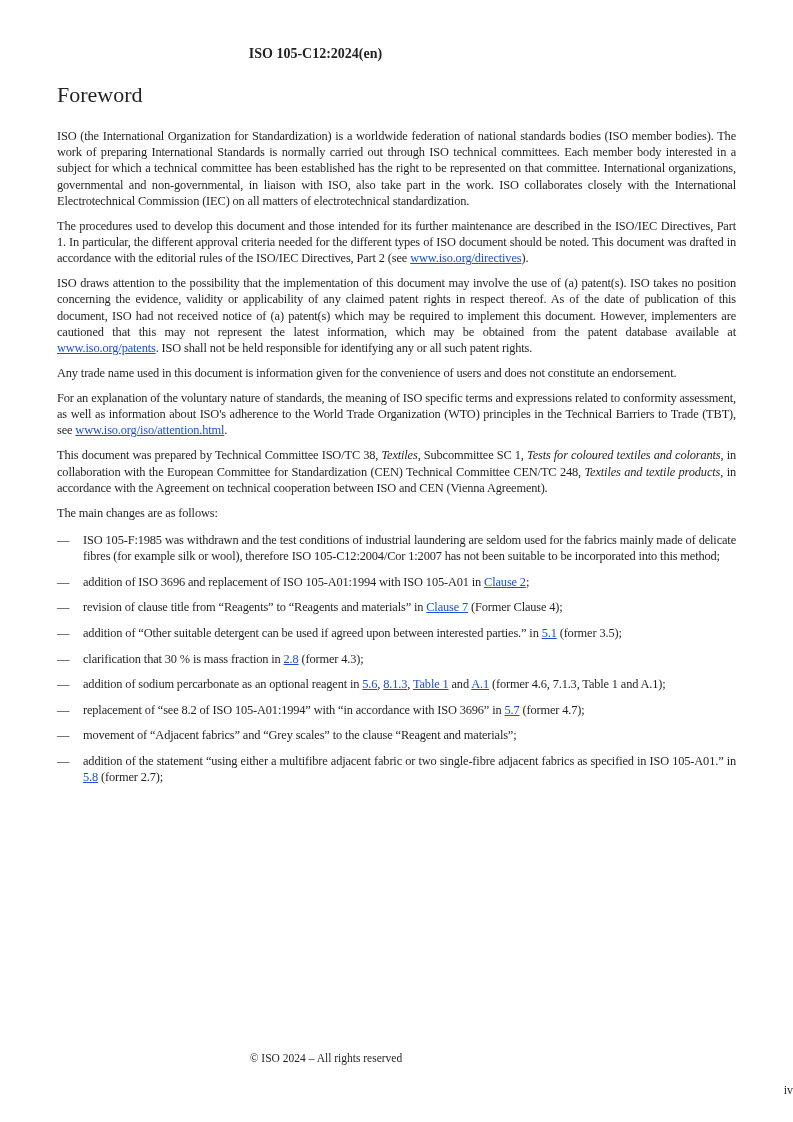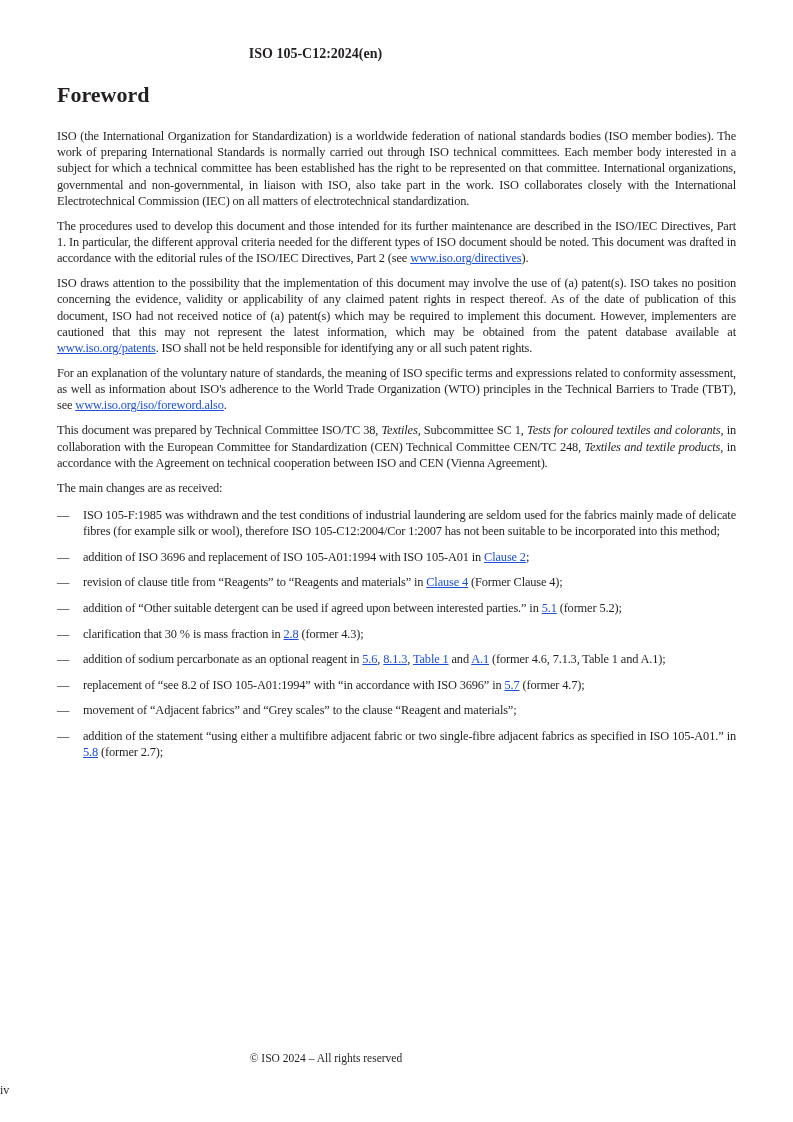--- a/index.html
+++ b/index.html
@@ -1,49 +1,50 @@
 <!DOCTYPE html>
 <html><head>
 <meta charset="utf-8">
 <style>
   html, body { margin: 0; padding: 0; background: #ffffff; }
   body { width: 793px; height: 1122px; position: relative; overflow: hidden;
          font-family: "Liberation Serif", "DejaVu Serif", serif; color: #231f20; }
   .header { position: absolute; top: 46px; left: 0; width: 631px; text-align: center;
             font-weight: bold; font-size: 14px; }
-  .title { position: absolute; top: 82px; left: 57px; font-weight: bold; font-size: 22px; margin: 0; }
+  .title { position: absolute; top: 82px; left: 57px; font-weight: normal; font-size: 22px; margin: 0; }
   .content { position: absolute; top: 128px; left: 57px; width: 679px;
              font-size: 12.4px; line-height: 16.2px; letter-spacing: -0.15px; }
   .content p { margin: 0 0 8.8px 0; text-align: justify; }
   a { color: #1a4fd6; text-decoration: underline; }
   .list { margin: 0; padding: 0; list-style: none; }
   .list li { position: relative; padding-left: 26px; margin-bottom: 9.4px; text-align: justify; }
   .list li .dash { position: absolute; left: 0; top: 0; }
   .footer { position: absolute; top: 1052px; left: 0; width: 652px; text-align: center; font-size: 11.5px; }
-  .pagenum { position: absolute; top: 1083px; left: 0; width: 793px; text-align: left; font-size: 12px; }
+  .pagenum { position: absolute; top: 1083px; left: 0; width: 793px; text-align: right; font-size: 12px; }
 </style>
 </head>
 <body>
 
 <div class="header">ISO 105-C12:2024(en)</div>
 <h1 class="title">Foreword</h1>
 
 <div class="content">
   <p>ISO (the International Organization for Standardization) is a worldwide federation of national standards bodies (ISO member bodies). The work of preparing International Standards is normally carried out through ISO technical committees. Each member body interested in a subject for which a technical committee has been established has the right to be represented on that committee. International organizations, governmental and non-governmental, in liaison with ISO, also take part in the work. ISO collaborates closely with the International Electrotechnical Commission (IEC) on all matters of electrotechnical standardization.</p>
   <p><span>The procedures used to develop this document and those intended for its further maintenance are described in the ISO/IEC Directives, Part 1. In particular, the different approval criteria needed for the different types of ISO document should be noted. This document was drafted in accordance with the editorial rules of the ISO/IEC Directives, Part 2 (see </span><a href="#">www.iso.org/directives</a><span>).</span></p>
   <p><span>ISO draws attention to the possibility that the implementation of this document may involve the use of (a) patent(s). ISO takes no position concerning the evidence, validity or applicability of any claimed patent rights in respect thereof. As of the date of publication of this document, ISO had not received notice of (a) patent(s) which may be required to implement this document. However, implementers are cautioned that this may not represent the latest information, which may be obtained from the patent database available at </span><a href="#">www.iso.org/patents</a><span>. ISO shall not be held responsible for identifying any or all such patent rights.</span></p>
-  <p><span>For an explanation of the voluntary nature of standards, the meaning of ISO specific terms and expressions related to conformity assessment, as well as information about ISO's adherence to the World Trade Organization (WTO) principles in the Technical Barriers to Trade (TBT), see </span><a href="#">www.iso.org/iso/foreword.also</a><span>.</span></p>
+  <p>Any trade name used in this document is information given for the convenience of users and does not constitute an endorsement.</p>
+  <p><span>For an explanation of the voluntary nature of standards, the meaning of ISO specific terms and expressions related to conformity assessment, as well as information about ISO's adherence to the World Trade Organization (WTO) principles in the Technical Barriers to Trade (TBT), see </span><a href="#">www.iso.org/iso/attention.html</a><span>.</span></p>
   <p><span>This document was prepared by Technical Committee ISO/TC 38, </span><em>Textiles</em><span>, Subcommittee SC 1, </span><em>Tests for coloured textiles and colorants,</em><span> in collaboration with the European Committee for Standardization (CEN) Technical Committee CEN/TC 248, </span><em>Textiles and textile products,</em><span> in accordance with the Agreement on technical cooperation between ISO and CEN (Vienna Agreement).</span></p>
-  <p style="margin-bottom:11px;">The main changes are as received:</p>
+  <p style="margin-bottom:11px;">The main changes are as follows:</p>
 
   <ul class="list">
     <li><span class="dash">—</span><span>ISO 105-F:1985 was withdrawn and the test conditions of industrial laundering are seldom used for the fabrics mainly made of delicate fibres (for example silk or wool), therefore ISO 105-C12:2004/Cor 1:2007 has not been suitable to be incorporated into this method;</span></li>
     <li><span class="dash">—</span><span>addition of ISO 3696 and replacement of ISO 105-A01:1994 with ISO 105-A01 in </span><a href="#">Clause 2</a><span>;</span></li>
-    <li><span class="dash">—</span><span>revision of clause title from “Reagents” to “Reagents and materials” in </span><a href="#">Clause 4</a><span> (Former Clause 4);</span></li>
-    <li><span class="dash">—</span><span>addition of “Other suitable detergent can be used if agreed upon between interested parties.” in </span><a href="#">5.1</a><span> (former 5.2);</span></li>
+    <li><span class="dash">—</span><span>revision of clause title from “Reagents” to “Reagents and materials” in </span><a href="#">Clause 7</a><span> (Former Clause 4);</span></li>
+    <li><span class="dash">—</span><span>addition of “Other suitable detergent can be used if agreed upon between interested parties.” in </span><a href="#">5.1</a><span> (former 3.5);</span></li>
     <li><span class="dash">—</span><span>clarification that 30 % is mass fraction in </span><a href="#">2.8</a><span> (former 4.3);</span></li>
     <li><span class="dash">—</span><span>addition of sodium percarbonate as an optional reagent in </span><a href="#">5.6</a><span>, </span><a href="#">8.1.3</a><span>, </span><a href="#">Table 1</a><span> and </span><a href="#">A.1</a><span> (former 4.6, 7.1.3, Table 1 and A.1);</span></li>
     <li><span class="dash">—</span><span>replacement of “see 8.2 of ISO 105-A01:1994” with “in accordance with ISO 3696” in </span><a href="#">5.7</a><span> (former 4.7);</span></li>
     <li><span class="dash">—</span><span>movement of “Adjacent fabrics” and “Grey scales” to the clause “Reagent and materials”;</span></li>
     <li><span class="dash">—</span><span>addition of the statement “using either a multifibre adjacent fabric or two single-fibre adjacent fabrics as specified in ISO 105-A01.” in </span><a href="#">5.8</a><span> (former 2.7);</span></li>
   </ul>
 </div>
 
 <div class="footer">© ISO 2024 – All rights reserved</div>
 <div class="pagenum">iv</div>

